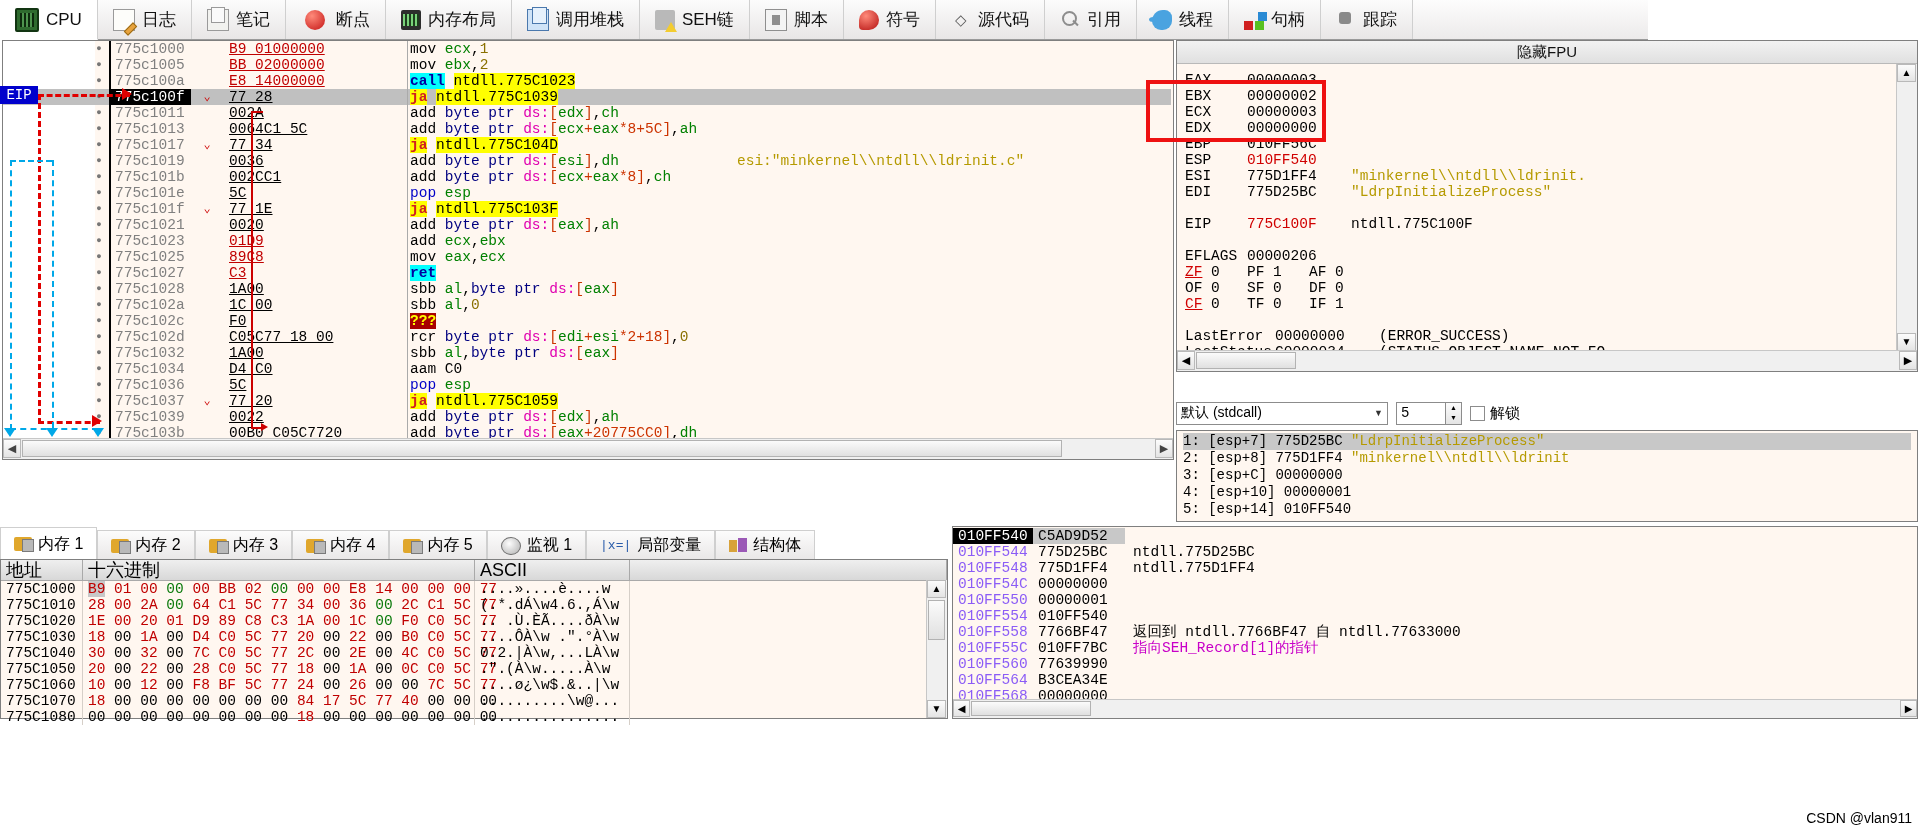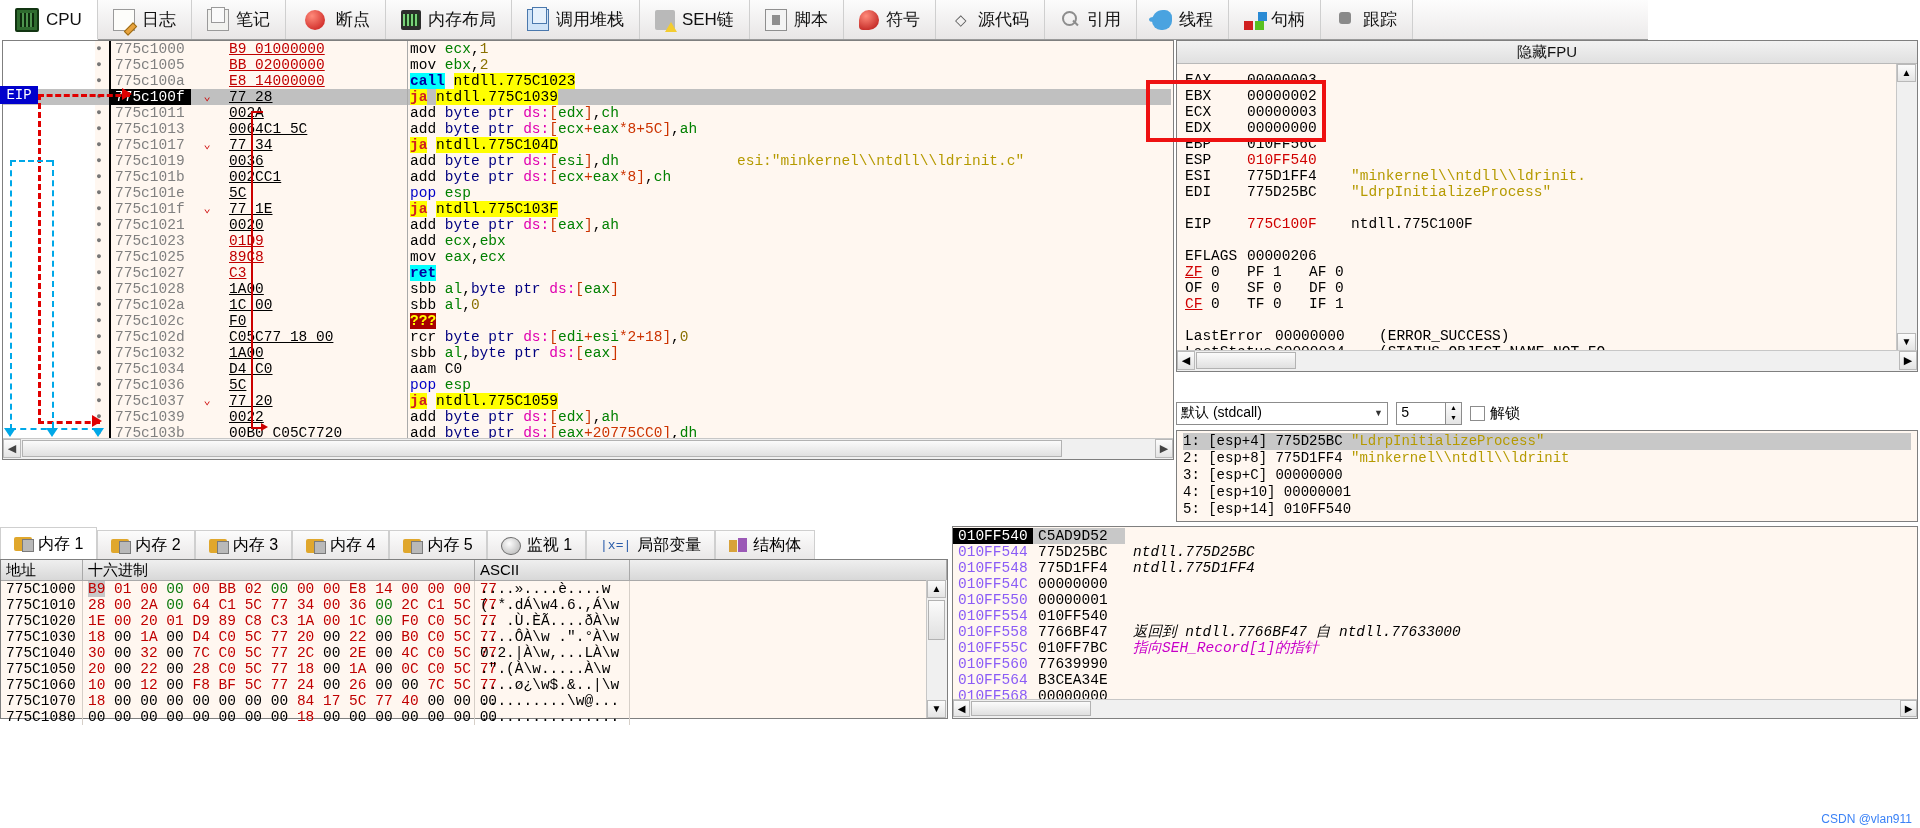--- a/index.html
+++ b/index.html
@@ -179,53 +179,53 @@
   .ic-dumpico{width:18px;height:14px;background:#e0a72c;border-radius:2px;position:relative;flex:none;}
   .ic-dumpico:after{content:"";position:absolute;right:-2px;top:2px;width:10px;height:11px;background:#b9b9b9;border:1px solid #7a7a7a;}
   .ic-watch{width:18px;height:16px;border-radius:50%;background:radial-gradient(circle at 40% 35%,#fdfdfd,#b0b0b0);border:1px solid #6d6d6d;flex:none;}
   .ic-locals{font-family:"Liberation Mono",monospace;font-size:13px;color:#2a5caa;flex:none;}
   .ic-struct{width:18px;height:16px;flex:none;position:relative;}
   .ic-struct:before{content:"";position:absolute;left:0;top:2px;width:8px;height:12px;background:#d8a23a;}
   .ic-struct:after{content:"";position:absolute;right:0;top:0;width:9px;height:14px;background:#9b59b6;}
 
   
   #dump-frame{position:absolute;left:0;top:519px;width:948px;height:160px;border:1px solid #7f7f7f;box-sizing:border-box;background:#fff7f0;}
-  .dump-hdr{display:flex;height:20px;background:linear-gradient(#efefef,#d8d8d8);border-bottom:1px solid #a9a9a9;font-size:15px;}
+  .dump-hdr{display:flex;height:20px;background:linear-gradient(#efefef,#d8d8d8);border-bottom:1px solid #a9a9a9;font-size:18px;}
   .dump-hdr div{border-right:1px solid #a9a9a9;padding-left:5px;box-sizing:border-box;line-height:20px;}
   .dh-addr{width:82px;} .dh-hex{width:392px;} .dh-ascii{width:155px;}
   .dump-row{display:flex;height:16px;line-height:16px;font-size:14.5px;white-space:nowrap;}
   .dr-addr{width:82px;flex:none;padding-left:5px;box-sizing:border-box;border-right:1px solid #d6cfc8;}
   .dr-hex{width:392px;flex:none;padding-left:5px;box-sizing:border-box;border-right:1px solid #d6cfc8;}
   .dr-ascii{width:155px;flex:none;padding-left:5px;box-sizing:border-box;border-right:1px solid #d6cfc8;}
   .hx-r{color:#c00000;} .hx-g{color:#0b7a0b;} .hx-k{color:#000;}
   .dr-hex .sel0{background:#c8c8c8;}
   #dump-vscroll{position:absolute;right:0;top:20px;width:20px;bottom:0;background:#f0f0f0;border-left:1px solid #c7c7c7;}
   #dump-vscroll .ar{position:absolute;left:0;width:19px;height:18px;background:linear-gradient(#fcfcfc,#e4e4e4);border:1px solid #b9b9b9;box-sizing:border-box;text-align:center;line-height:16px;font-size:10px;}
   #dump-vscroll .ar.t{top:0;} #dump-vscroll .ar.b{bottom:0;}
   #dump-vscroll .thumb{position:absolute;left:1px;top:20px;width:17px;height:40px;background:linear-gradient(#fbfbfb,#e0e0e0);border:1px solid #b2b2b2;box-sizing:border-box;}
 
   
   #stack-frame{position:absolute;left:952px;top:486px;width:966px;height:193px;background:#fff7f0;border:1px solid #7f7f7f;box-sizing:border-box;overflow:hidden;}
   .st-row{display:flex;height:16px;line-height:16px;font-size:14.5px;white-space:nowrap;}
   .st-addr{width:80px;flex:none;padding-left:5px;box-sizing:border-box;color:#8b5cf6;}
   .st-row.sel .st-addr{background:#000;color:#fff;}
   .st-val{width:92px;flex:none;padding-left:5px;box-sizing:border-box;color:#000;}
   .st-row.sel .st-val{background:#c8c8c8;}
-  .st-cmt{flex:1;padding-left:8px;color:#000;font-style:italic;}
+  .st-cmt{flex:1;padding-left:8px;color:#000;}
   .st-cmt.mag{color:#c800c8;}
   #stack-hscroll{position:absolute;left:0;bottom:0;width:964px;height:18px;background:#f0f0f0;border-top:1px solid #c7c7c7;}
   #stack-hscroll .arrowL,#stack-hscroll .arrowR{position:absolute;top:0;width:17px;height:17px;background:linear-gradient(#fcfcfc,#e4e4e4);border:1px solid #b9b9b9;box-sizing:border-box;text-align:center;line-height:15px;font-size:10px;}
   #stack-hscroll .arrowL{left:0;} #stack-hscroll .arrowR{right:0;}
   #stack-hscroll .thumb{position:absolute;left:18px;top:1px;width:120px;height:15px;background:linear-gradient(#fbfbfb,#e0e0e0);border:1px solid #b2b2b2;box-sizing:border-box;}
 
   
   #red-box{position:absolute;left:1146px;top:40px;width:180px;height:62px;border:4px solid #ee1111;box-sizing:border-box;z-index:30;}
 
   
-  #wm{position:absolute;right:8px;bottom:2px;font-size:12px;color:#3b82f6;z-index:40;}
+  #wm{position:absolute;right:8px;bottom:2px;font-size:14px;color:#000000;z-index:40;}
 </style>
 </head>
 <body>
 
 <div id="tabbar">
     <div class="tab active">
       <span class="ico ic-cpu"></span>
       <span>CPU</span>
     </div>
     <div class="tab">
@@ -628,21 +628,21 @@
         <div>▼</div>
       </div>
     </div>
     <div id="cc-unlock">
       <span class="cbx"></span>
       <span>解锁</span>
     </div>
   </div>
 
   <div id="args-frame" class="mono">
-      <div class="arow sel"><span class="k">1:</span> <span class="k">[esp+4]</span> <span class="v">775D25BC</span> <span class="s">"LdrpInitializeProcess"</span></div>
+      <div class="arow sel"><span class="k">1:</span> <span class="k">[esp+7]</span> <span class="v">775D25BC</span> <span class="s">"LdrpInitializeProcess"</span></div>
       <div class="arow"><span class="k">2:</span> <span class="k">[esp+8]</span> <span class="v">775D1FF4</span> <span class="s">"minkernel\\ntdll\\ldrinit</span></div>
       <div class="arow"><span class="k">3:</span> <span class="k">[esp+C]</span> <span class="v">00000000</span> <span class="s"></span></div>
       <div class="arow"><span class="k">4:</span> <span class="k">[esp+10]</span> <span class="v">00000001</span> <span class="s"></span></div>
       <div class="arow"><span class="k">5:</span> <span class="k">[esp+14]</span> <span class="v">010FF540</span> <span class="s"></span></div>
     </div>
 
   <div id="red-box"></div>
 
   <div id="memtabs">
       <div class="mtab active">

